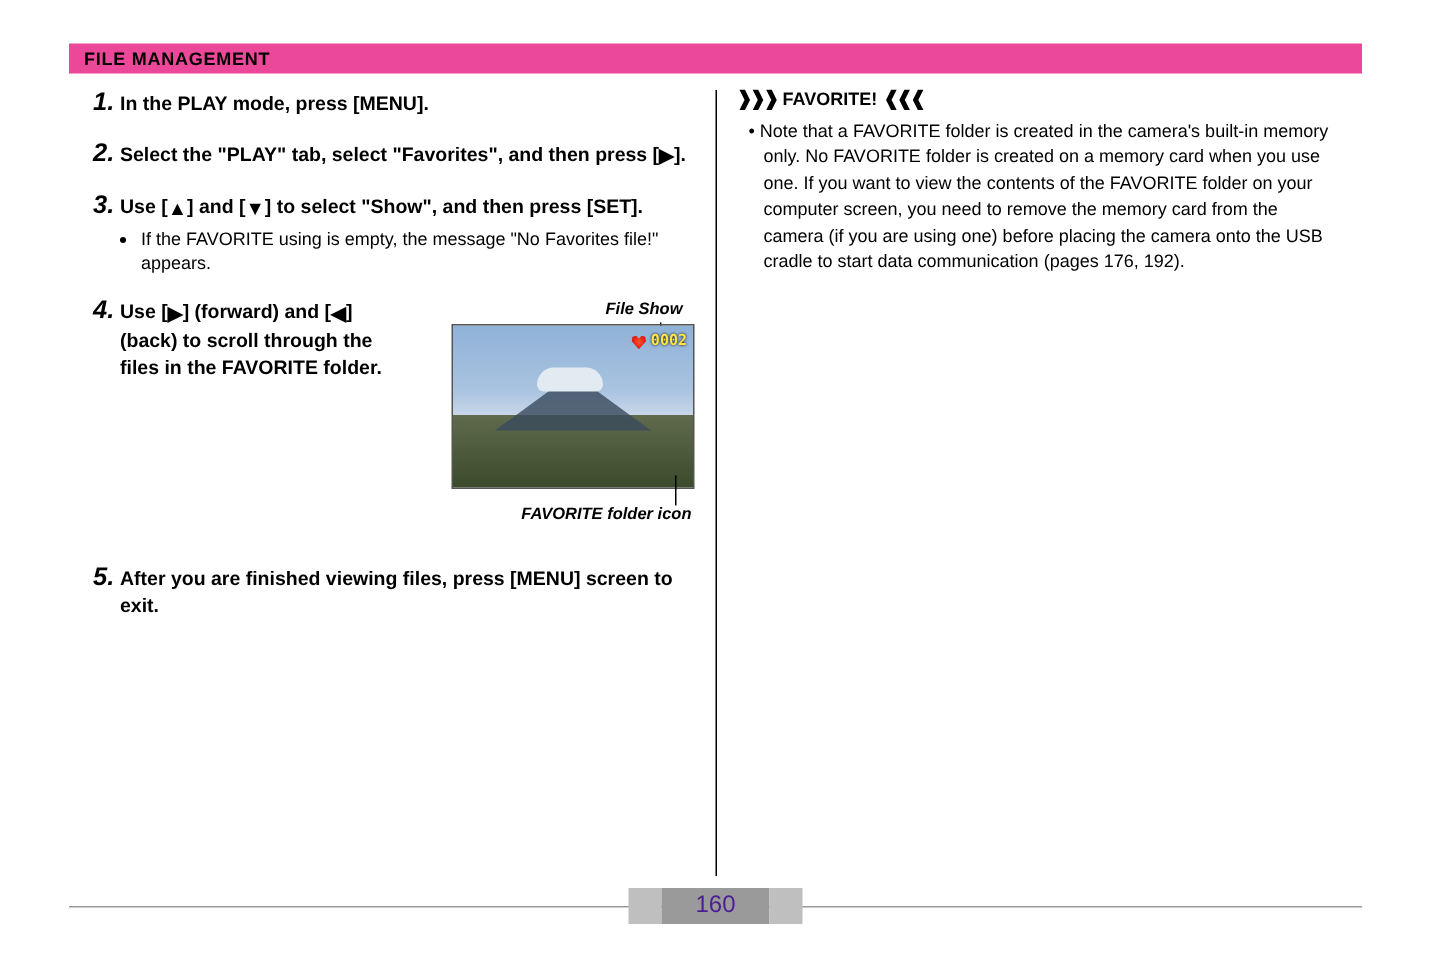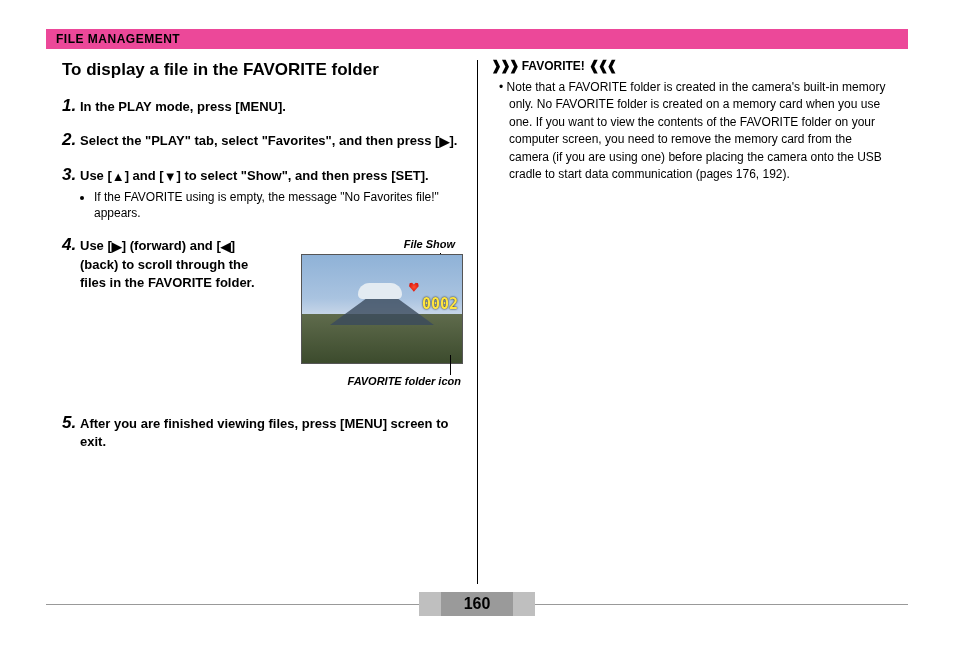--- a/index.html
+++ b/index.html
@@ -140,26 +140,25 @@
     display: flex; align-items: center;
     gap: 2px;
   }
   .heart {
     width: 12px; height: 12px;
     background: radial-gradient(circle,#ff5030 0%,#c00 80%);
     clip-path: polygon(50% 90%,10% 45%,15% 20%,35% 15%,50% 30%,65% 15%,85% 20%,90% 45%);
   }
   .fnum {
     font-family: monospace;
-    font-size: 15px;
+    font-size: 10px;
     font-weight: bold;
     color: #ffe640;
     text-shadow: 0 0 2px #000;
     font-style: normal;
-    margin-top: 35px;
   }
   .fig-caption {
     margin-top: 10px;
     padding-right: 2px;
   }
   .leader-bot {
     position: absolute;
     right: 12px;
     bottom: 14px;
     width: 1px;
@@ -209,38 +208,37 @@
     margin-left: 36px;
     width: 22px; height: 24px;
     background: #bfbfbf;
   }
   .footer-mid {
     position: absolute;
     top: 0; left: 50%;
     margin-left: -36px;
     width: 72px; height: 24px;
     background: #9a9a9a;
-    color: #000000;
-    font-weight: bold;
+    color: #4c1d95;
+    font-weight: normal;
     font-size: 16px;
     text-align: center;
     line-height: 24px;
   }
 </style>
 </head>
 <body>
 
 <div class="header-bar">
   <span>FILE MANAGEMENT</span>
 </div>
 
 <div class="content">
 
   <div class="col">
-    <div class="section-title">To display a file in the FAVORITE folder</div>
 
     <div class="step">
       <div class="step-num">1.</div>
       <div class="step-text">In the PLAY mode, press [MENU].</div>
     </div>
 
     <div class="step">
       <div class="step-num">2.</div>
       <div class="step-text">
         <span>Select the "PLAY" tab, select "Favorites", and then press [</span><span class="tri">▶</span><span>].</span>

